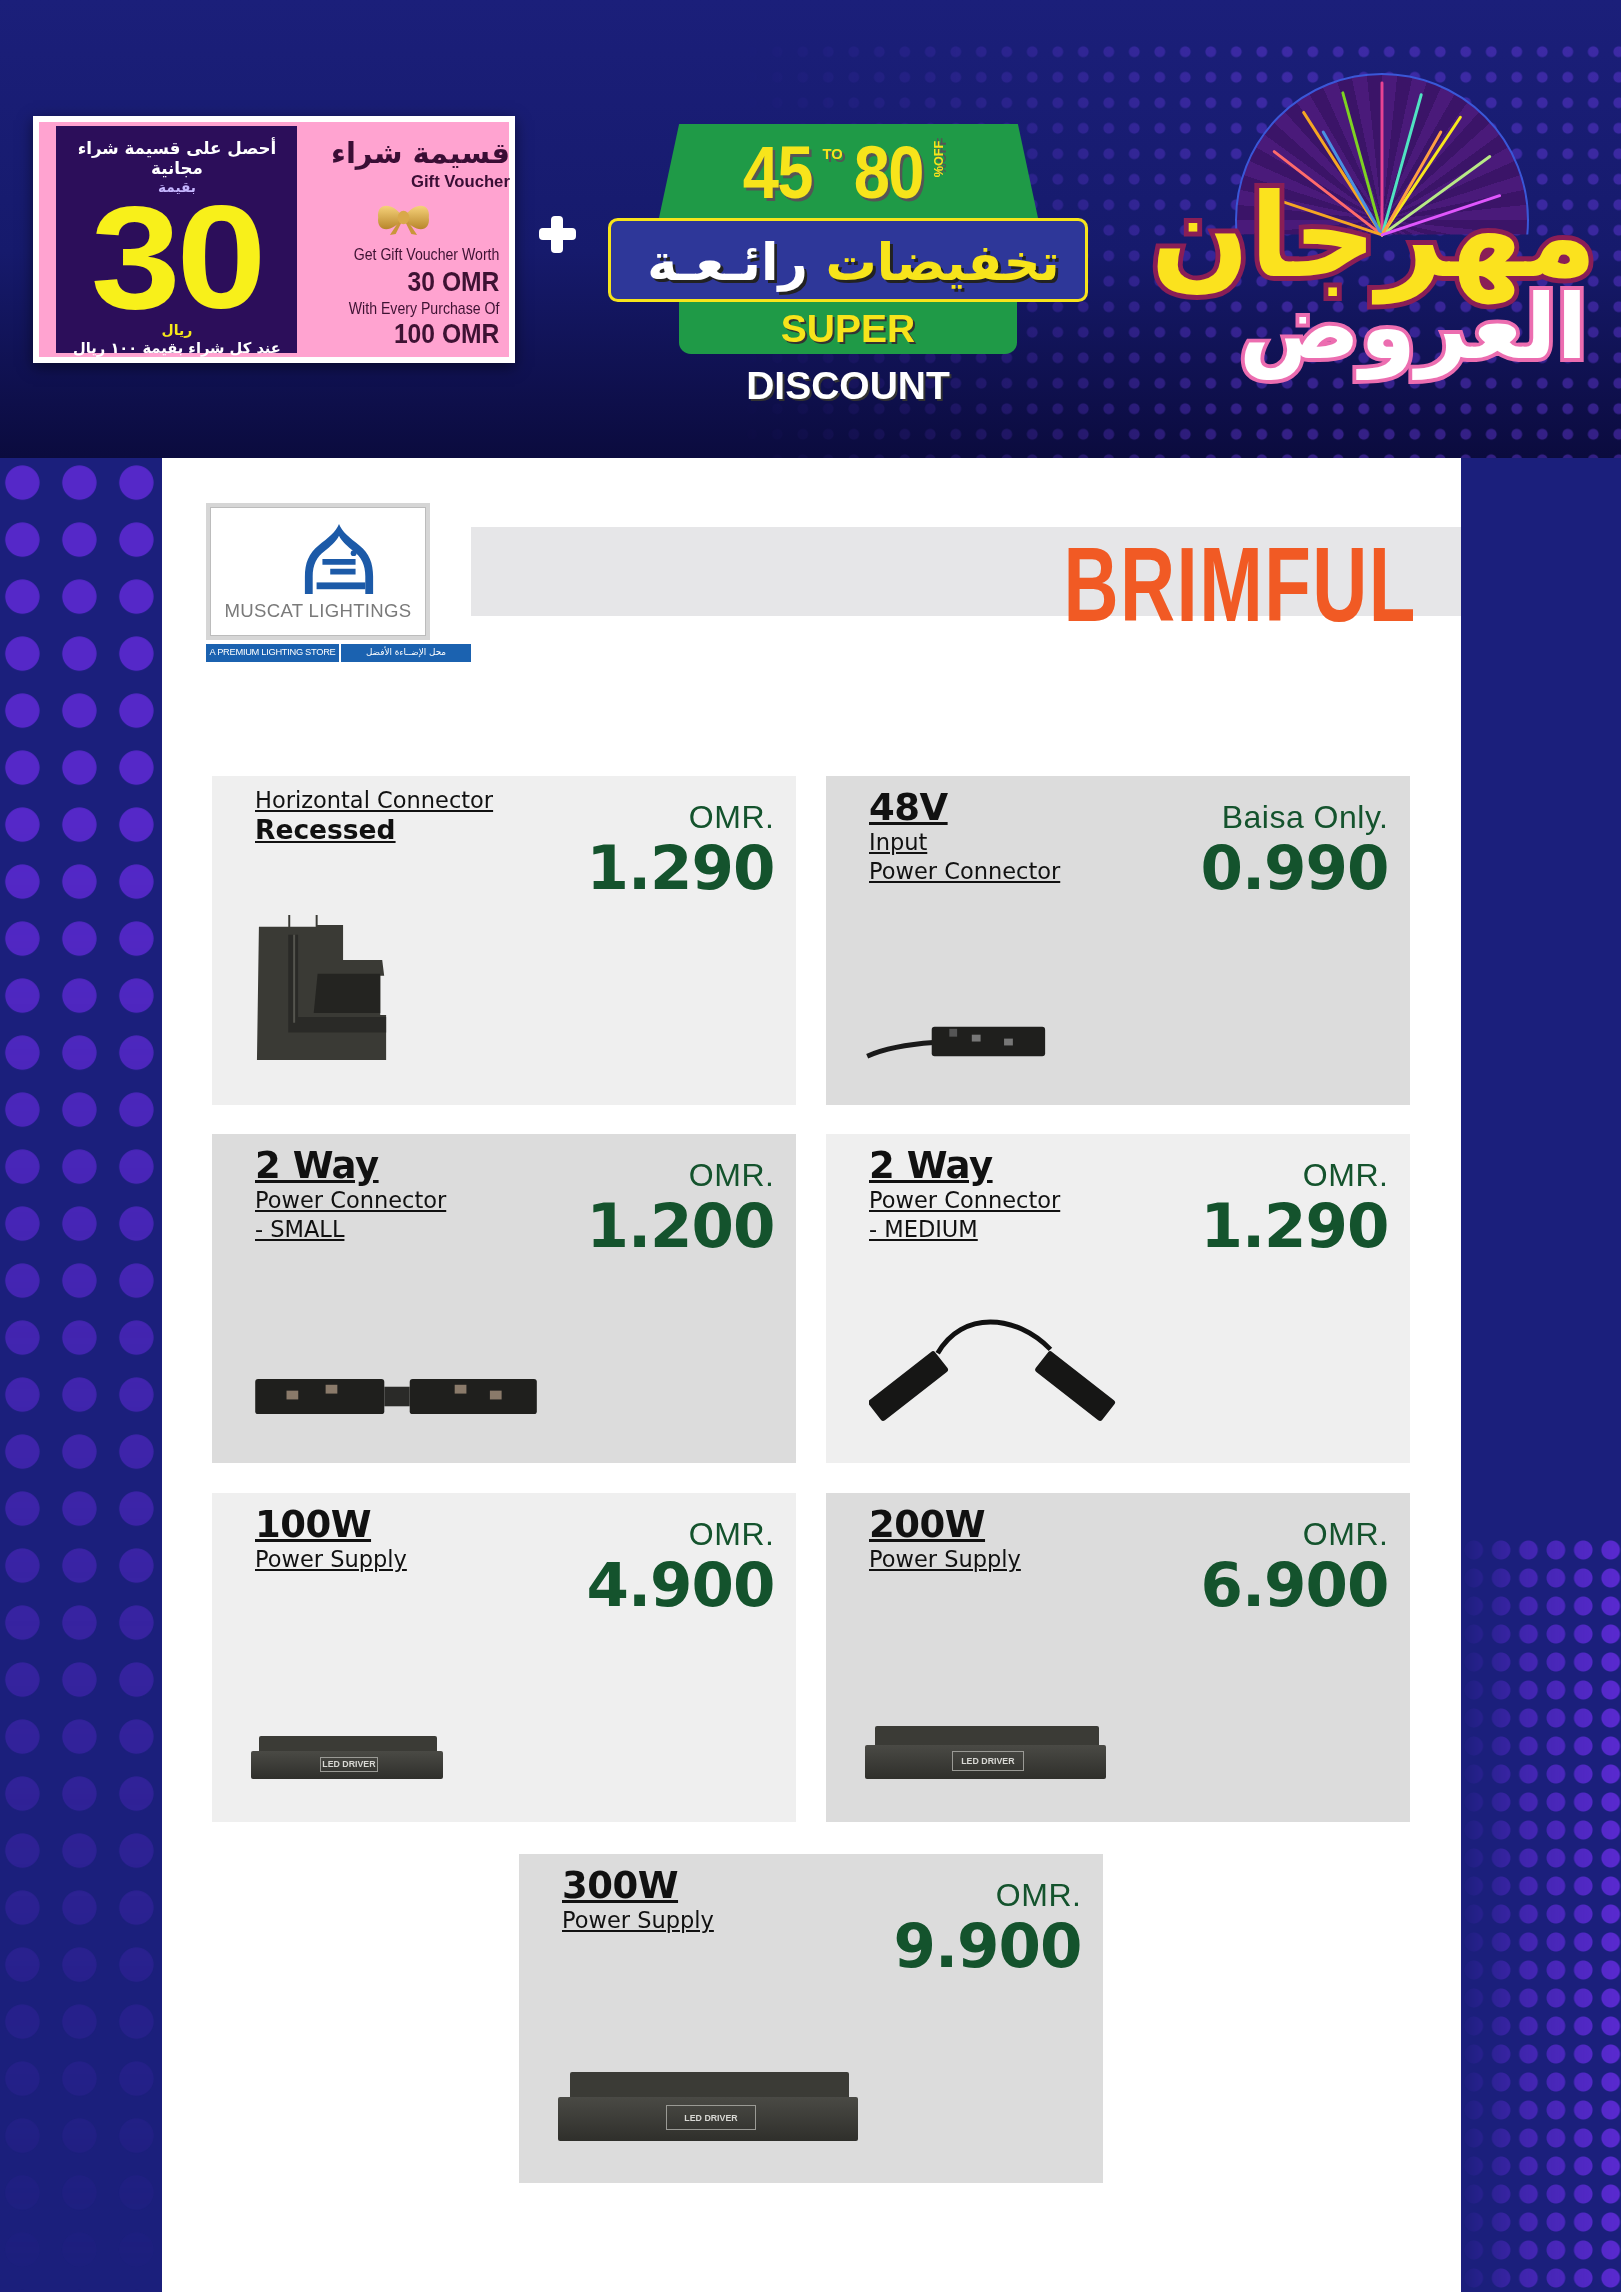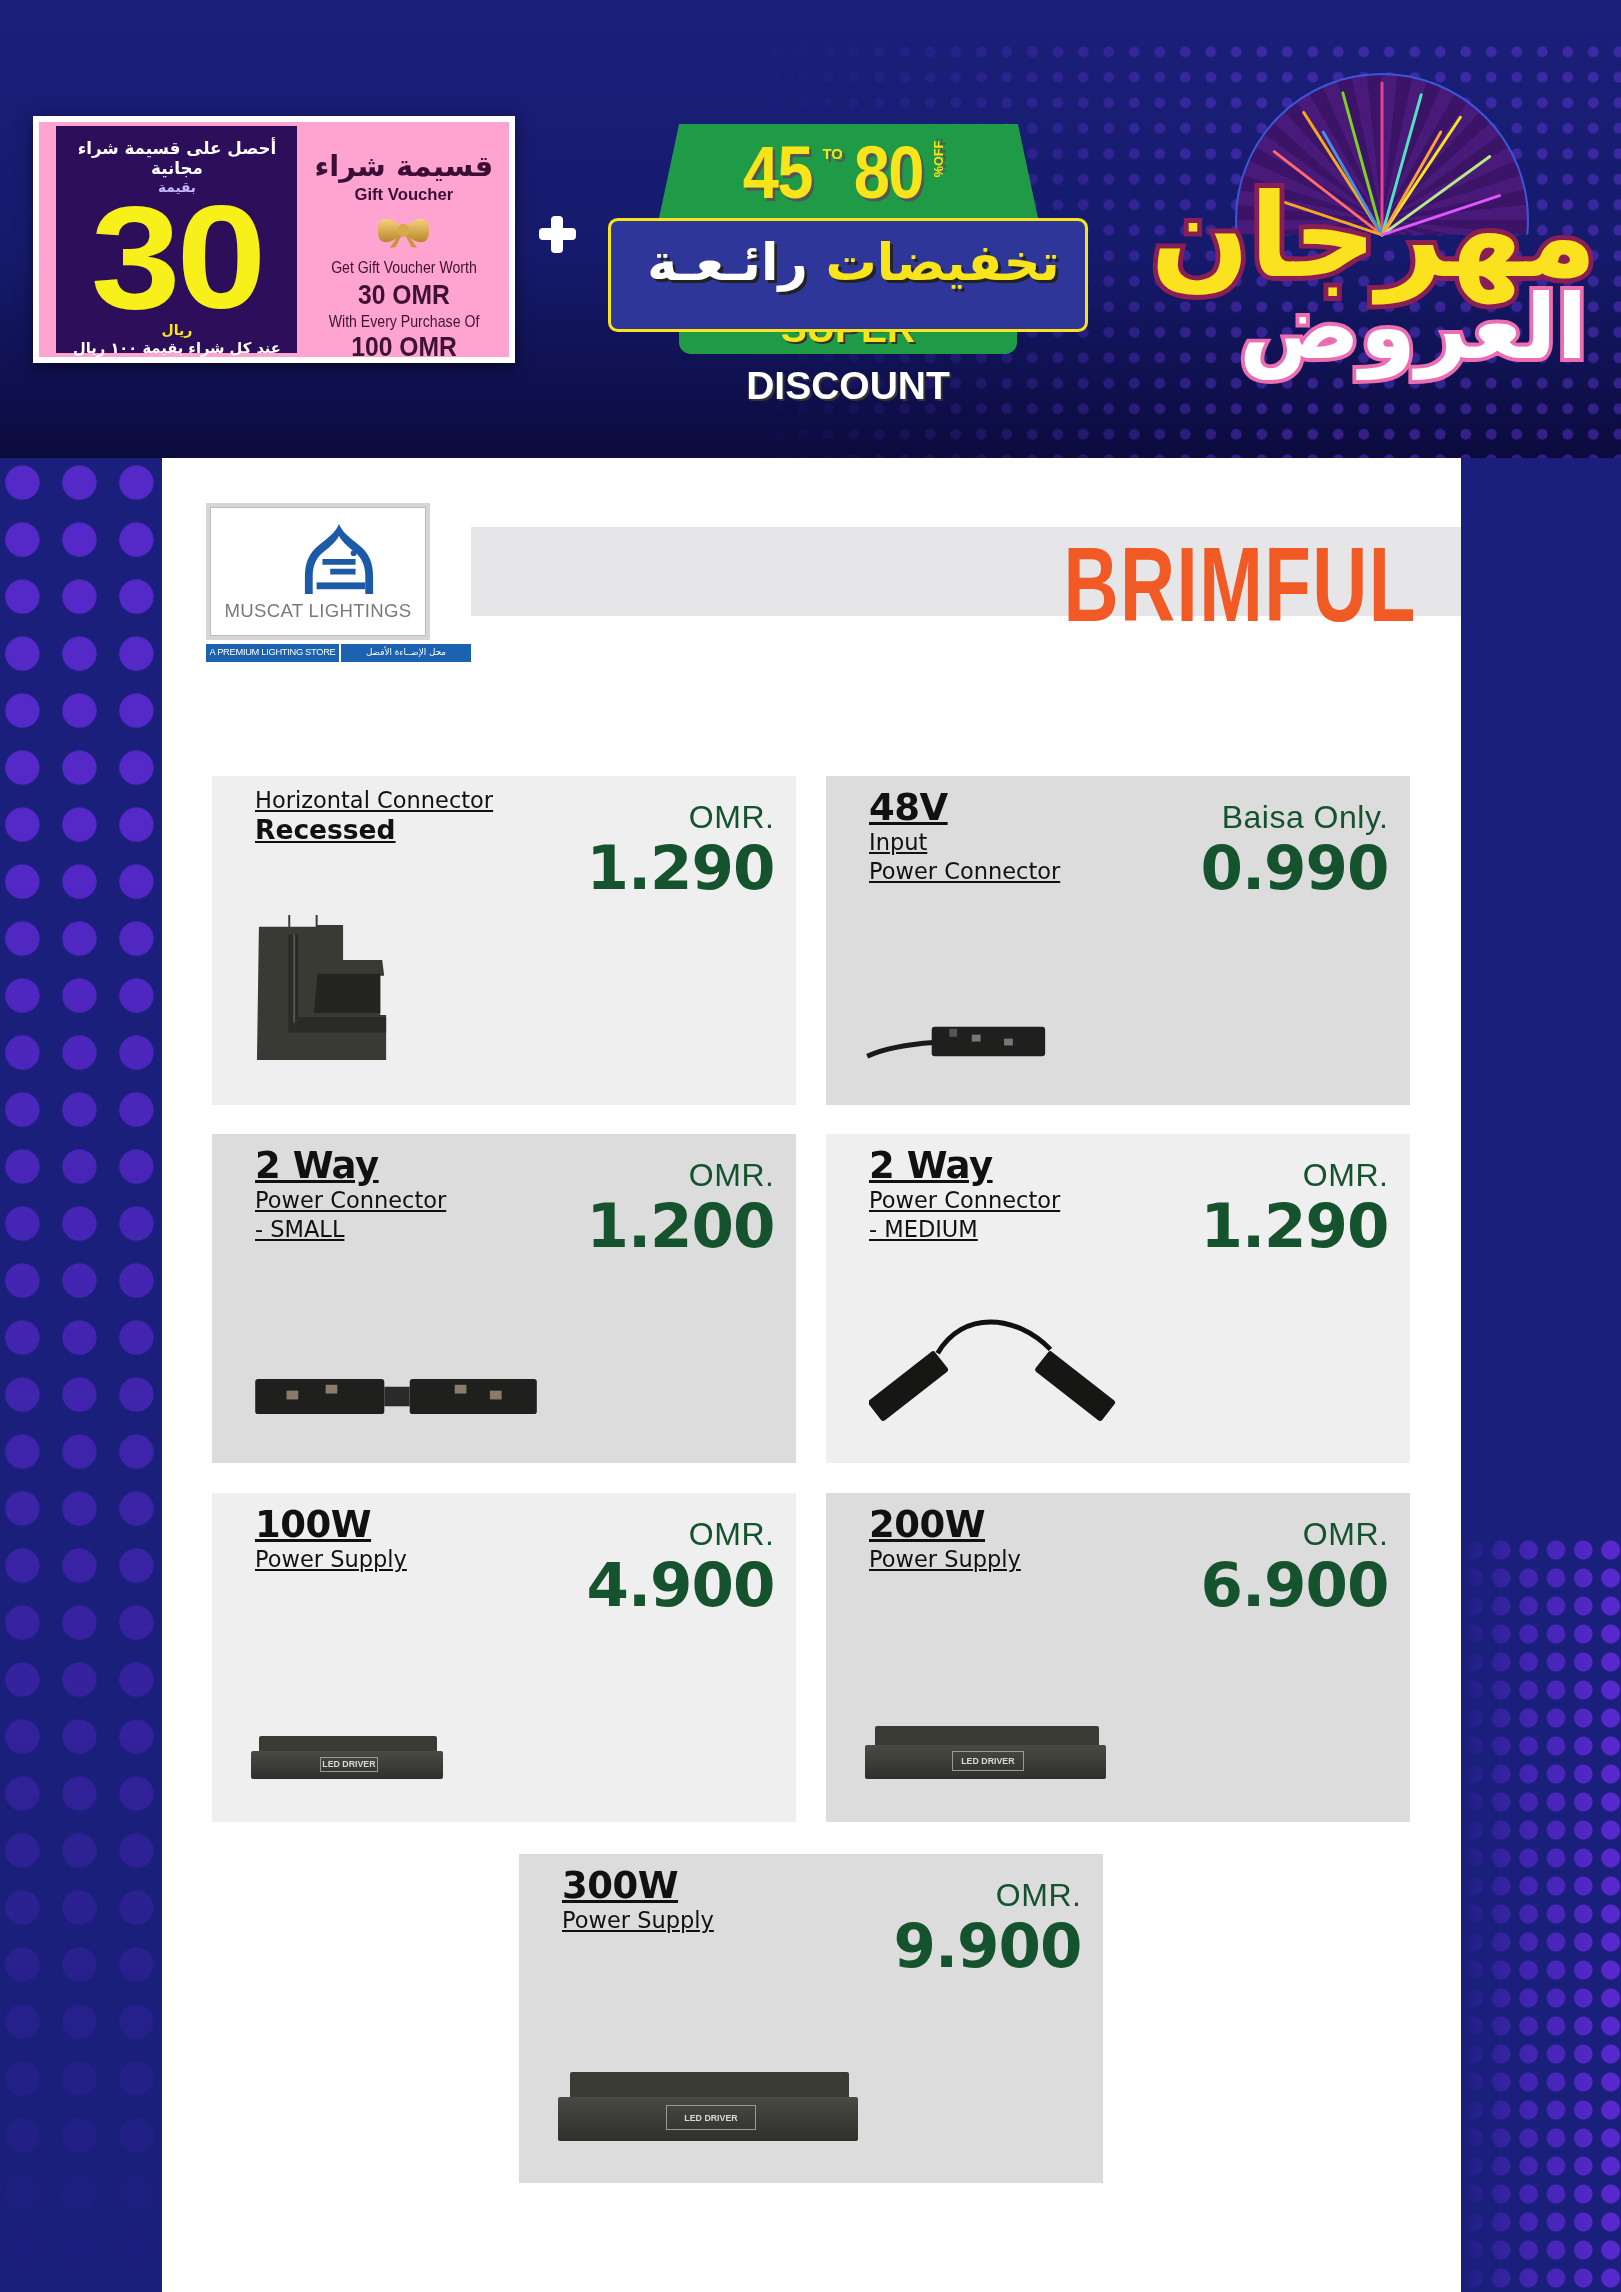--- a/index.html
+++ b/index.html
@@ -20,21 +20,21 @@
     background: #fff; padding: 5.9px; box-shadow: 0 3.9px 13.7px rgba(0,0,0,.5); }
   .voucher-inner { width: 100%; height: 100%; background: #ffa3d0; position: relative; }
   .voucher-left { position: absolute; left: 17.6px; top: 3.9px; width: 241px; height: 227px;
     background: #2c0e5a; color: #fff; text-align: center; }
   .v-ar1 { font-family: "DejaVu Sans", sans-serif; font-weight: bold; font-size: 16.7px; margin-top: 11.8px; direction: rtl; }
   .v-ar2 { font-family: "DejaVu Sans", sans-serif; font-weight: bold; font-size: 13.7px; color: #c4b5fd; direction: rtl; margin-top: 1px; }
   .v-big { font-family: "Liberation Sans", sans-serif; font-weight: 900; font-size: 147px; line-height: 125px;
     color: #f8f01a; letter-spacing: -3.9px; transform: scaleX(1.1); font-weight: bold; }
   .v-ar3 { font-family: "DejaVu Sans", sans-serif; font-weight: bold; font-size: 14px; color: #f7e81a; direction: rtl; margin-top: 2px; }
   .v-ar4 { font-family: "DejaVu Sans", sans-serif; font-weight: bold; font-size: 14.7px; direction: rtl; margin-top: 1px; }
-  .voucher-right { position: absolute; left: 259px; top: 17px; width: 212px; height: 175px; text-align: center; color: #3e1233; }
+  .voucher-right { position: absolute; left: 259px; top: 4px; width: 212px; height: 175px; text-align: right; color: #3e1233; }
   .vr-ar { font-family: "DejaVu Sans", sans-serif; font-weight: bold; font-size: 29px; margin-top: 9.8px; direction: rtl; color: #3a0e35; }
   .vr-gift { font-weight: bold; font-size: 16.7px; margin-top: 2px; color: #3a0e35; }
   .vr-bow { margin: 7.8px auto 0; width: 59px; height: 37px; position: relative; }
   .vr-text1 { font-family: "Liberation Sans", sans-serif; font-size: 15.7px; margin-top: 9.8px; transform: scaleX(0.9); }
   .vr-omr30 { font-weight: bold; font-size: 27.4px; margin-top: 2px; transform: scaleX(0.9); }
   .vr-text2 { font-size: 15.7px; margin-top: 2px; transform: scaleX(0.9); }
   .vr-omr100 { font-weight: bold; font-size: 27.4px; margin-top: 0px; transform: scaleX(0.9); }
 
   .plus { position: absolute; left: 537px; top: 214px; width: 41px; height: 41px; }
   .plus::before, .plus::after { content: ""; position: absolute; background: #fff; border-radius: 3.9px; }
@@ -43,21 +43,21 @@
 
   
   .discount { position: absolute; left: 603px; top: 124px; width: 490px; height: 230px; }
   .d-green-top { position: absolute; left: 53px; top: 0; width: 385px; height: 108px; background: #1f9a47;
     border-radius: 23.5px 23.5px 0 0; clip-path: polygon(6% 0, 94% 0, 100% 100%, 0 100%); }
   .d-pct { position: absolute; left: 59px; top: 5.9px; width: 372px; text-align: center; color: #f7e41b;
     font-family: "Liberation Sans", sans-serif; font-weight: bold; text-shadow: 2.9px 2.9px 0 #555; }
   .d-pct .n { font-size: 74px; letter-spacing: -2px; display: inline-block; transform: scaleX(0.88); }
   .d-pct .to { font-size: 14.7px; vertical-align: 39px; margin: 0 5.9px; }
   .d-pct .off { font-size: 12.7px; display: inline-block; transform: rotate(-90deg); vertical-align: 35px; margin-left: -5.9px; }
-  .d-blue { position: absolute; left: 4.9px; top: 94px; width: 480px; height: 114px; background: #2e3799;
+  .d-blue { position: absolute; left: 4.9px; top: 94px; width: 480px; height: 84px; background: #2e3799;
     border: 3.9px solid #f7e41b; border-radius: 9.8px; text-align: center; direction: rtl;
     font-family: "DejaVu Sans", sans-serif; font-weight: bold; font-size: 51px; line-height: 84px; color: #fff;
     text-shadow: 2.9px 2.9px 0 #222; padding-left: 11px; }
   .d-blue .y { color: #f7e41b; }
   .d-green-bottom { position: absolute; left: 76px; top: 176px; width: 338px; height: 54px; background: #1f9a47; border-radius: 0 0 11.8px 11.8px;
     text-align: center; font-family: "Liberation Sans", sans-serif; font-weight: bold; font-size: 39px; line-height: 57px;
     text-shadow: 2px 2px 0 #333; }
   .d-green-bottom .y { color: #f7e41b; }
   .d-green-bottom .w { color: #fff; }
 

